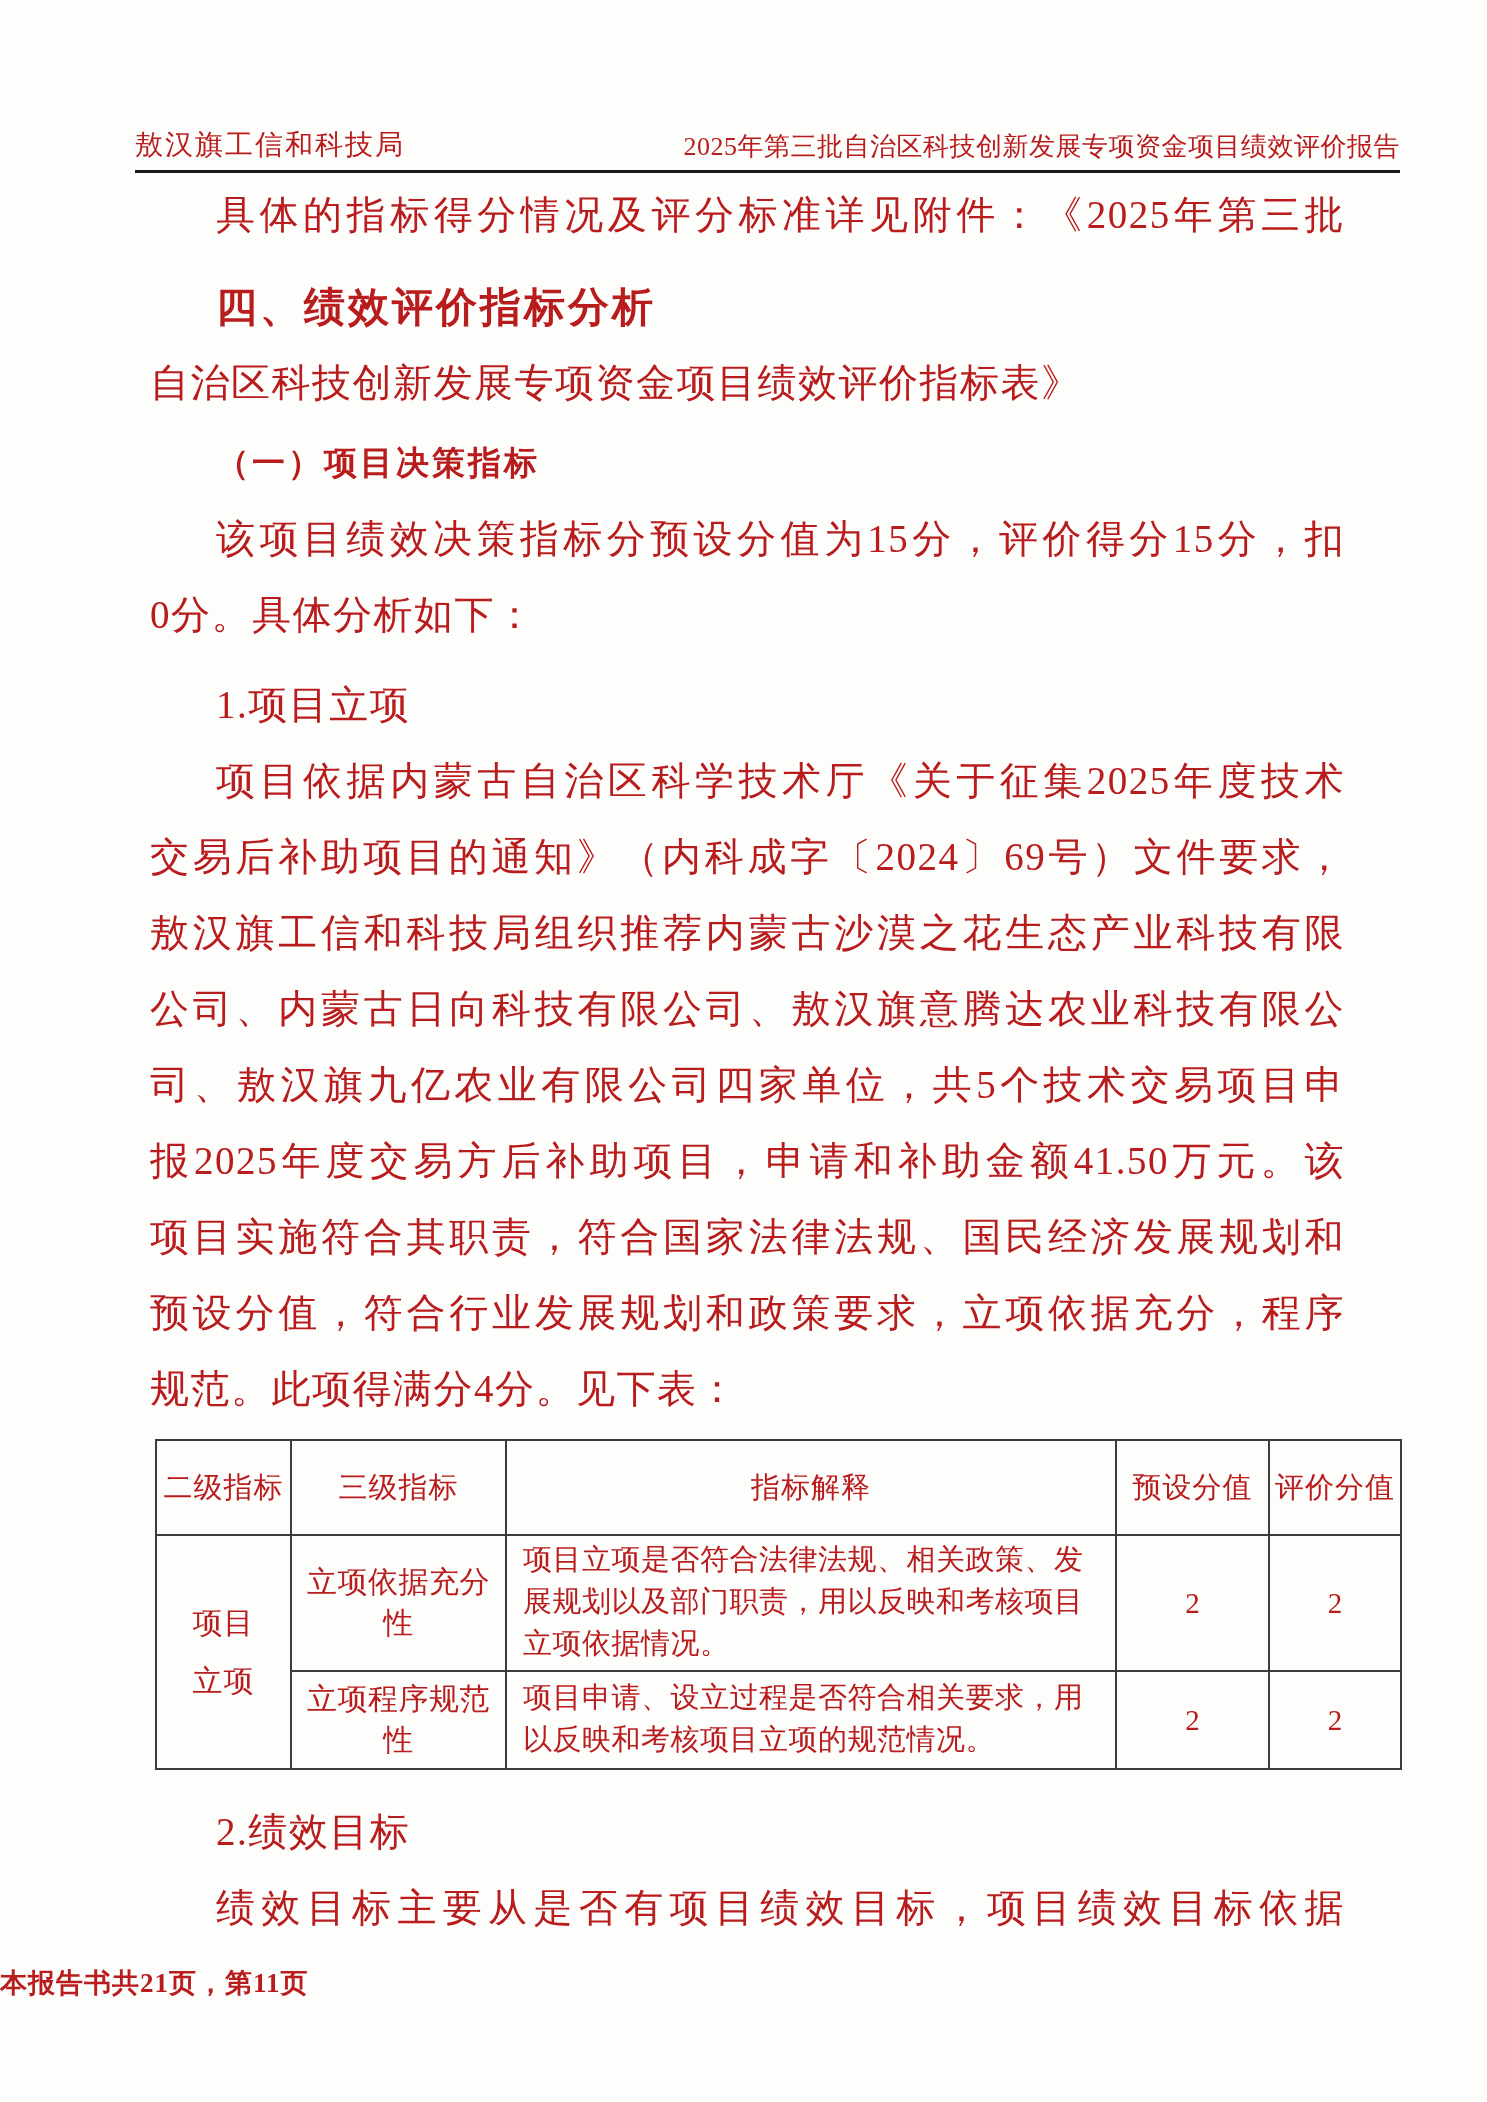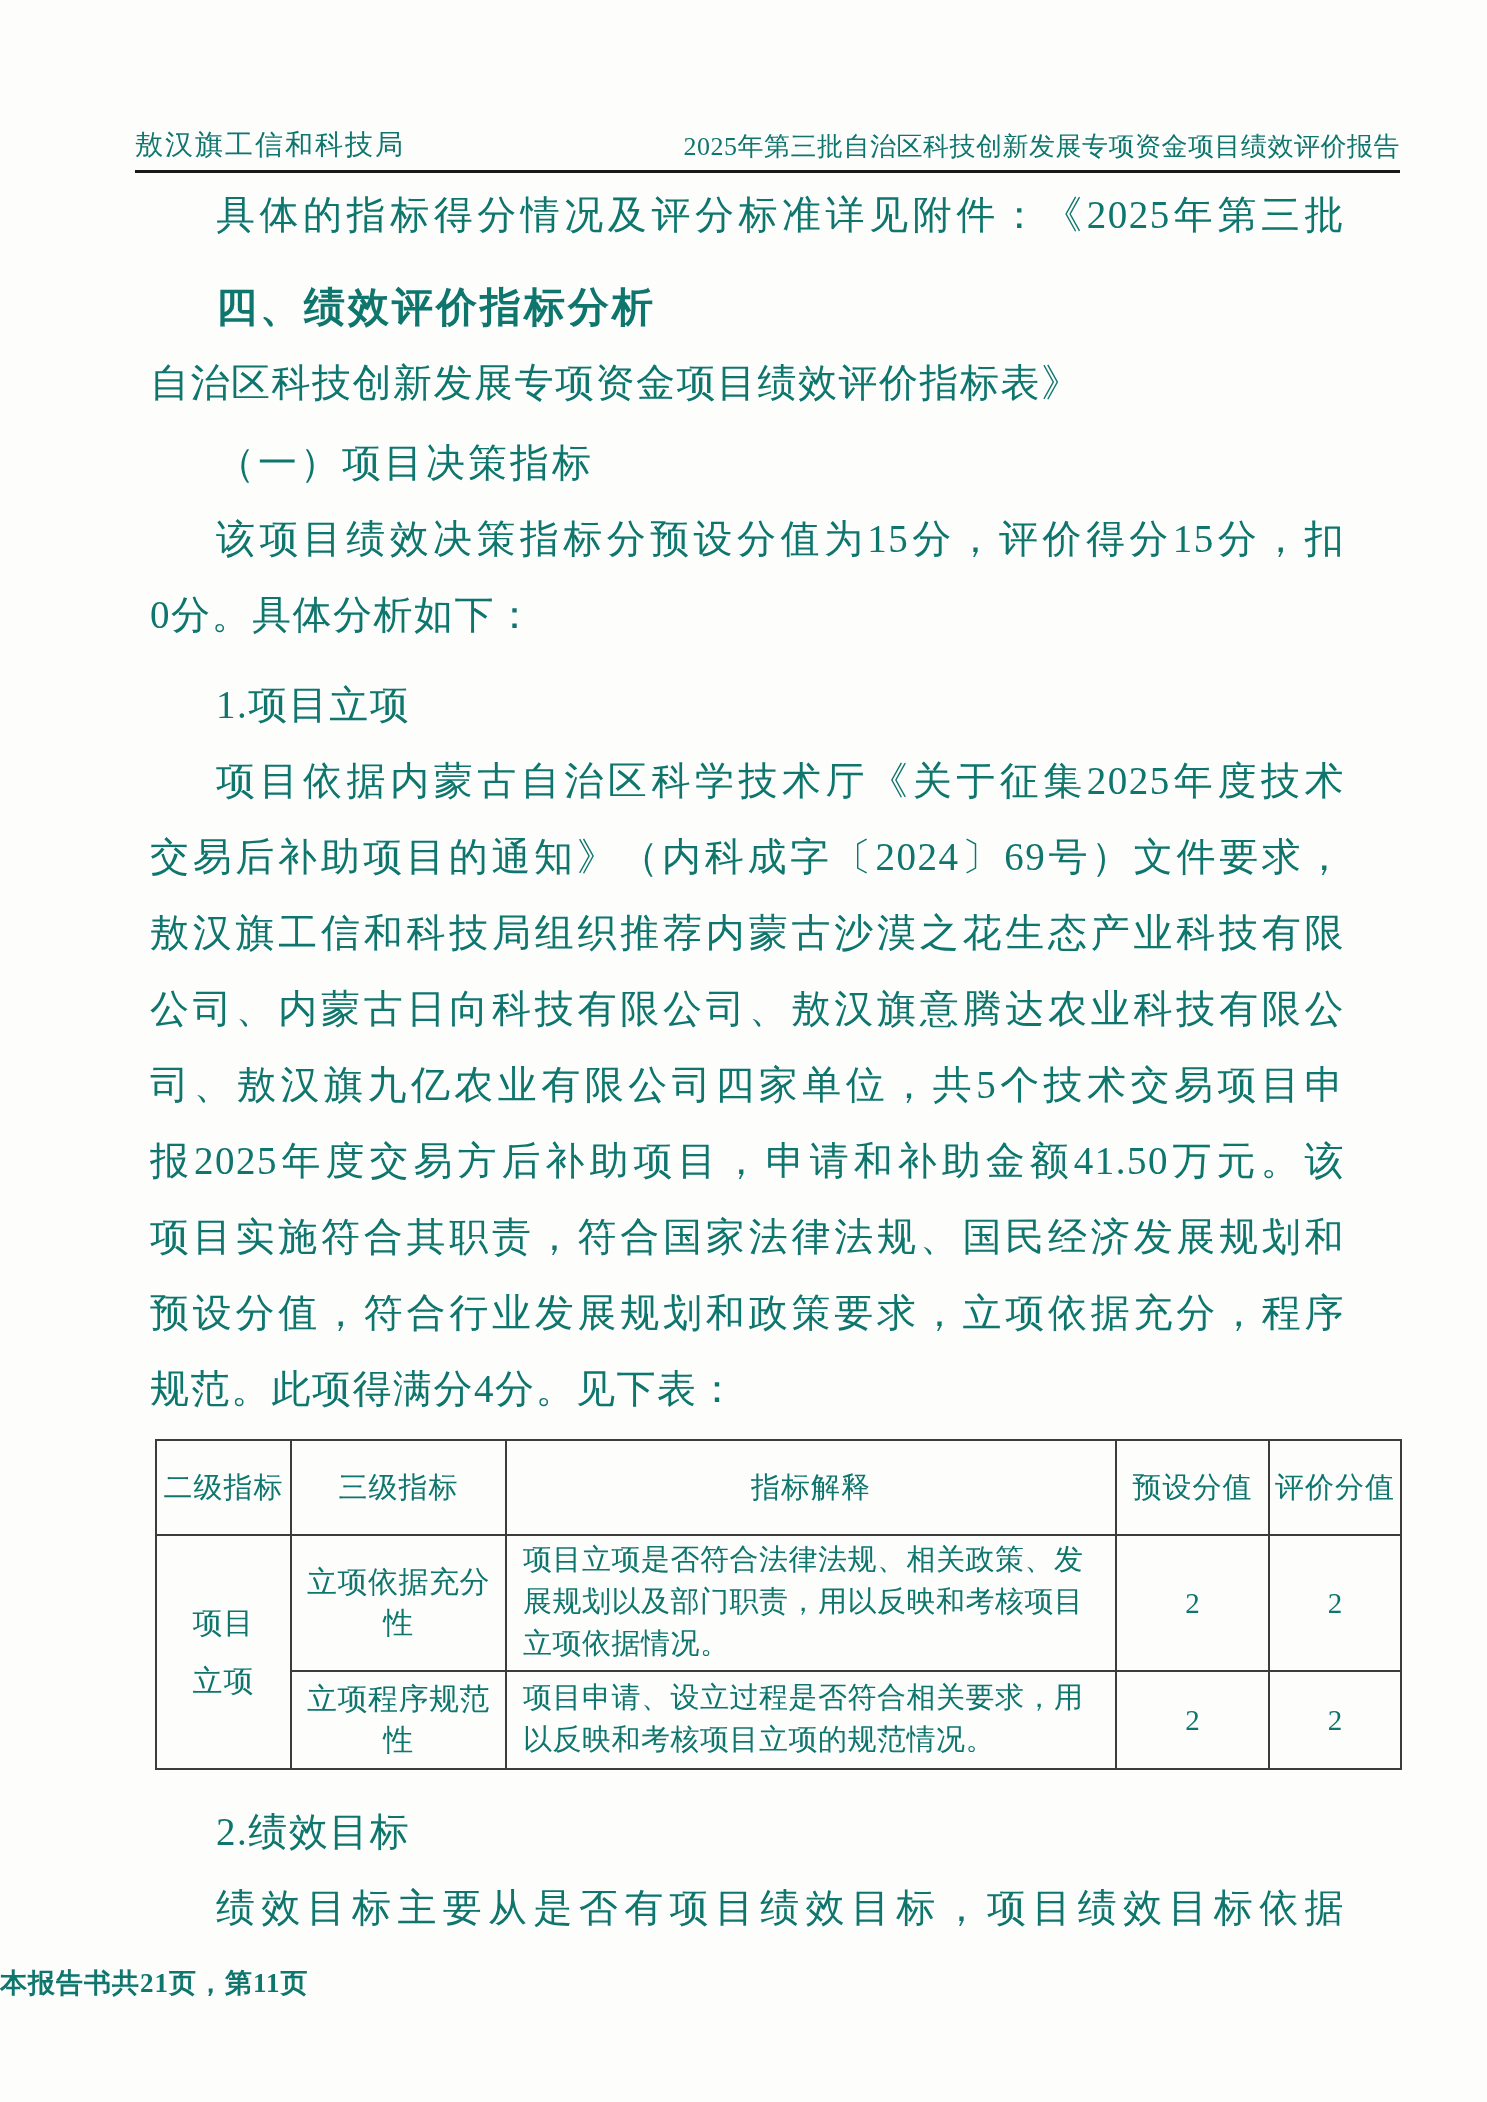--- a/index.html
+++ b/index.html
@@ -2,21 +2,21 @@
 <html><head>
 <meta charset="utf-8">
 <style>
   * { margin: 0; padding: 0; box-sizing: border-box; }
   html, body { background: #ffffff; }
   .page {
     position: relative;
     width: 1487px;
     height: 2102px;
     background: #fdfdfc;
-    color: #0f766e;
+    color: #b91c1c;
     font-family: "Liberation Serif", "DejaVu Serif", serif;
     overflow: hidden;
   }
   
   .header {
     margin: 0 87px 0 135px;
     padding-top: 126px;
     padding-bottom: 6px;
     border-bottom: 3px solid #1a1a1a;
     display: flex;
@@ -33,21 +33,21 @@
     line-height: 76px;
     font-size: 39px;
     letter-spacing: 1.5px;
     text-align: justify;
     white-space: nowrap;
     overflow: visible;
   }
   .full { white-space: normal; text-align-last: justify; }
   .ind  { padding-left: 66px; }
   .hd1  { font-weight: bold; font-size: 41px; margin-top: 16px; letter-spacing: 3px; }
-  .hd2  { font-weight: normal; font-size: 39px; margin-top: 4px; letter-spacing: 3px; }
+  .hd2  { font-weight: bold; font-size: 33px; margin-top: 4px; letter-spacing: 3px; }
   .itm  { margin-top: 14px; }
   
   table.metrics {
     margin-top: 12px;
     margin-left: 5px;
     width: 1245px;
     border-collapse: collapse;
     table-layout: fixed;
   }
   table.metrics td, table.metrics th {

